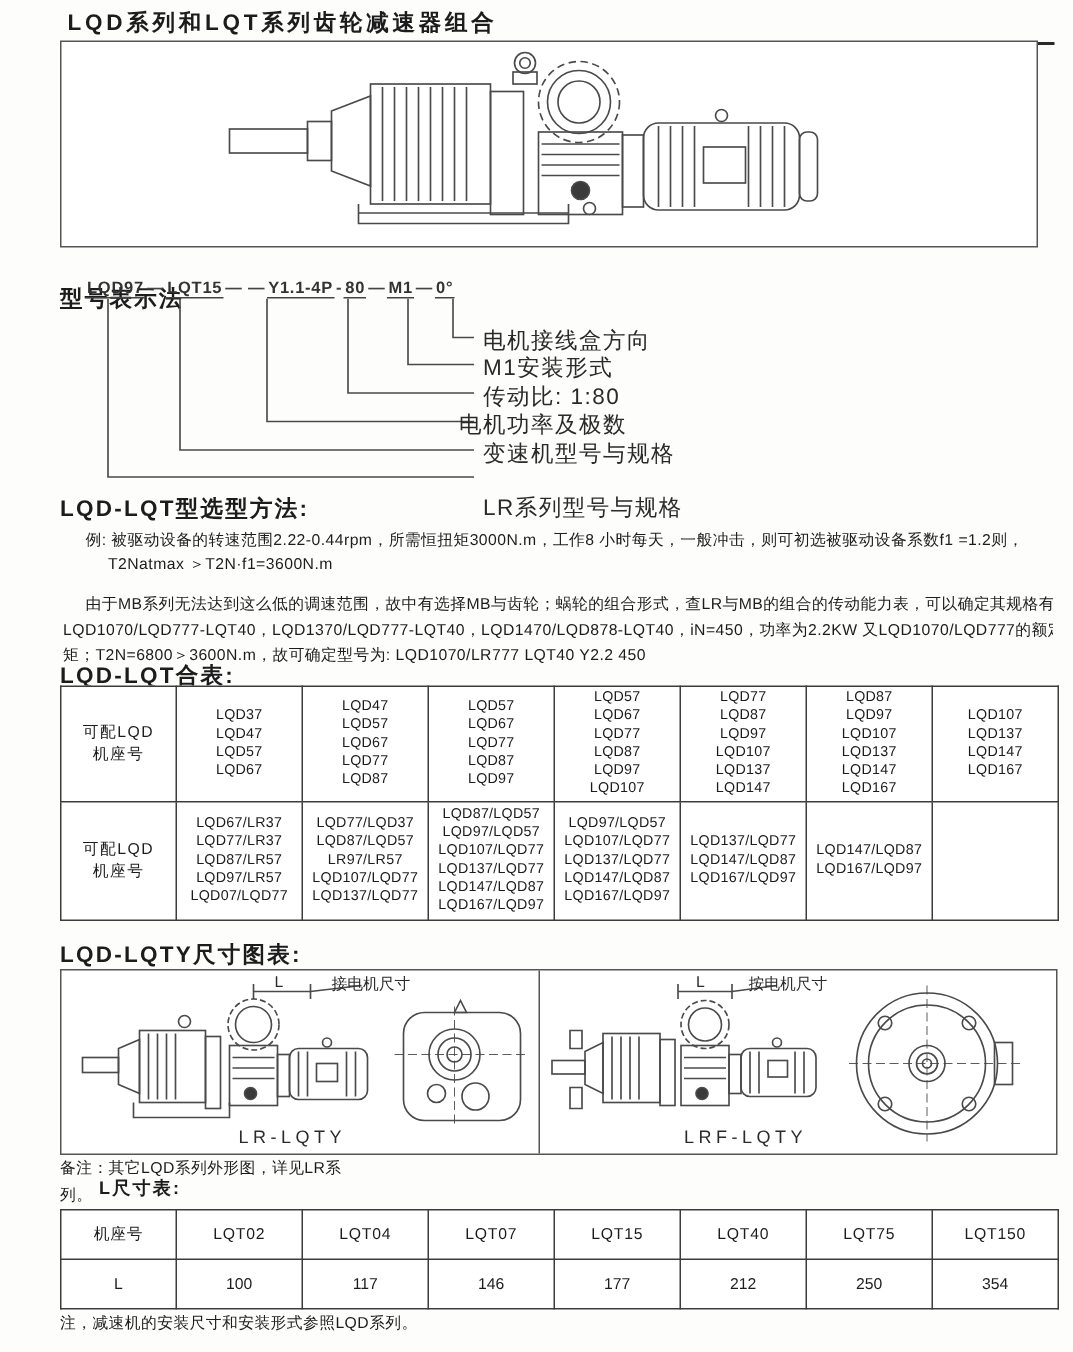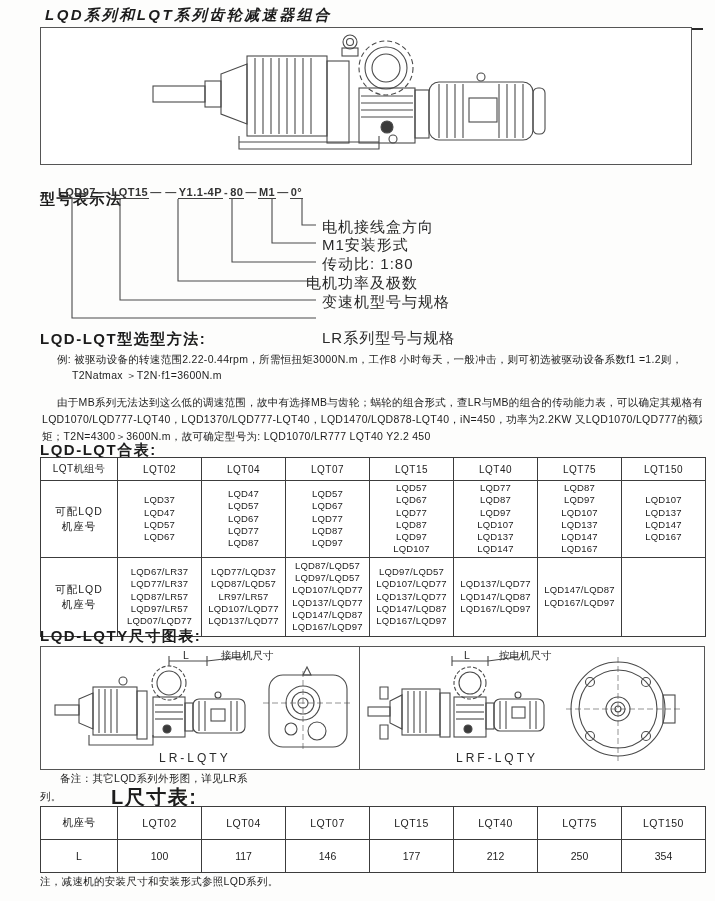--- a/index.html
+++ b/index.html
@@ -5,21 +5,21 @@
   html,body{margin:0;padding:0;}
   body{
     width:715px;height:901px;background:#fdfdfc;position:relative;
     font-family:"Liberation Sans",sans-serif;color:#1c1c1c;
     -webkit-font-smoothing:antialiased;
   }
   .abs{position:absolute;}
   .h1{font-size:15px;font-weight:bold;letter-spacing:2.5px;}
   .h2{font-size:15px;font-weight:bold;letter-spacing:1.5px;}
   .small{font-size:10.5px;letter-spacing:0.3px;}
-  .rule{border-bottom:2px solid #2a2a2a;font-style:italic;}
+  .rule{border-bottom:2px solid #2a2a2a;}
   .box{border:1px solid #555;background:#fff;}
   svg{display:block;}
   .lineart{stroke:#4a4a4a;fill:none;stroke-width:1.1;}
   
   .code-line{font-size:11px;letter-spacing:0.5px;white-space:nowrap;color:#333;}
   .cp{border-bottom:1px solid #444;padding:0 1px;}
   .cs{padding:0 1px;color:#444;}
   .mlabel{font-size:15px;color:#2a2a2a;letter-spacing:1px;white-space:nowrap;}
   
   table{border-collapse:collapse;table-layout:fixed;background:#fff;}
@@ -112,47 +112,37 @@
 <div class="abs mlabel" style="left:322px;top:255px;">传动比: 1:80</div>
 <div class="abs mlabel" style="left:306px;top:274px;">电机功率及极数</div>
 <div class="abs mlabel" style="left:322px;top:293px;">变速机型号与规格</div>
 <div class="abs mlabel" style="left:322px;top:329px;">LR系列型号与规格</div>
 
 <div class="abs h2" style="left:40px;top:330px;">LQD-LQT型选型方法:</div>
 <div class="abs small" style="left:57px;top:353px;width:640px;white-space:nowrap;overflow:hidden;">例: 被驱动设备的转速范围2.22-0.44rpm，所需恒扭矩3000N.m，工作8 小时每天，一般冲击，则可初选被驱动设备系数f1 =1.2则，</div>
 <div class="abs small" style="left:72px;top:369px;">T2Natmax ＞T2N·f1=3600N.m</div>
 <div class="abs small" style="left:57px;top:396px;width:645px;white-space:nowrap;overflow:hidden;">由于MB系列无法达到这么低的调速范围，故中有选择MB与齿轮；蜗轮的组合形式，查LR与MB的组合的传动能力表，可以确定其规格有，</div>
 <div class="abs small" style="left:42px;top:413px;width:660px;white-space:nowrap;overflow:hidden;">LQD1070/LQD777-LQT40，LQD1370/LQD777-LQT40，LQD1470/LQD878-LQT40，iN=450，功率为2.2KW 又LQD1070/LQD777的额定输出扭</div>
-<div class="abs small" style="left:42px;top:430px;width:660px;white-space:nowrap;overflow:hidden;">矩；T2N=4300＞3600N.m，故可确定型号为: LQD1070/LR777  LQT40  Y2.2  450</div>
+<div class="abs small" style="left:42px;top:430px;width:660px;white-space:nowrap;overflow:hidden;">矩；T2N=6800＞3600N.m，故可确定型号为: LQD1070/LR777  LQT40  Y2.2  450</div>
 
 <div class="abs h2" style="left:40px;top:441px;">LQD-LQT合表:</div>
 
 <div class="abs" style="left:40px;top:457px;">
   <table class="combo" style="width:665px;">
     <colgroup>
         <col style="width:77px">
         <col style="width:84px">
         <col style="width:84px">
         <col style="width:84px">
         <col style="width:84px">
         <col style="width:84px">
         <col style="width:84px">
         <col style="width:84px">
       </colgroup>
     <tbody>
-        <tr>
-      <th>LQT机组号</th>
-      <th>LQT02</th>
-      <th>LQT04</th>
-      <th>LQT07</th>
-      <th>LQT15</th>
-      <th>LQT40</th>
-      <th>LQT75</th>
-      <th>LQT150</th>
-    </tr>
     <tr style="height:73px;">
       <td class="rowlabel">可配LQD<br>机座号</td>
       <td>LQD37<br>LQD47<br>LQD57<br>LQD67</td>
       <td>LQD47<br>LQD57<br>LQD67<br>LQD77<br>LQD87</td>
       <td>LQD57<br>LQD67<br>LQD77<br>LQD87<br>LQD97</td>
       <td>LQD57<br>LQD67<br>LQD77<br>LQD87<br>LQD97<br>LQD107</td>
       <td>LQD77<br>LQD87<br>LQD97<br>LQD107<br>LQD137<br>LQD147</td>
       <td>LQD87<br>LQD97<br>LQD107<br>LQD137<br>LQD147<br>LQD167</td>
       <td>LQD107<br>LQD137<br>LQD147<br>LQD167</td>
     </tr>
@@ -266,24 +256,24 @@
       <circle cx="258" cy="62" r="3"></circle>
     <rect x="303" y="48" width="12" height="28"></rect>
     <line x1="258" y1="10" x2="258" y2="114" stroke-dasharray="6 3" stroke-width="0.6"></line>
     <line x1="206" y1="62" x2="320" y2="62" stroke-dasharray="6 3" stroke-width="0.6"></line>
   </svg>
   <span class="abs dimL" style="left:423px;top:2px;">L</span>
   <span class="abs dimL" style="left:458px;top:2px;">按电机尺寸</span>
   <div class="abs caption" style="left:415px;top:104px;">LRF-LQTY</div>
 </div>
 
-<div class="abs small" style="left:40px;top:772px;margin-left:20px;">备注：其它LQD系列外形图，详见LR系</div>
+<div class="abs small" style="left:40px;top:772px;">备注：其它LQD系列外形图，详见LR系</div>
 <div class="abs small" style="left:40px;top:790px;">列。</div>
 
-<div class="abs" style="left:66px;top:784px;font-size:20px;font-weight:bold;letter-spacing:1.5px;margin-left:45px;">L尺寸表:</div>
+<div class="abs" style="left:66px;top:784px;font-size:12px;font-weight:bold;letter-spacing:1.5px;">L尺寸表:</div>
 
 <div class="abs" style="left:40px;top:806px;">
   <table class="ltab" style="width:665px;">
     <colgroup>
         <col style="width:77px">
         <col style="width:84px">
         <col style="width:84px">
         <col style="width:84px">
         <col style="width:84px">
         <col style="width:84px">

